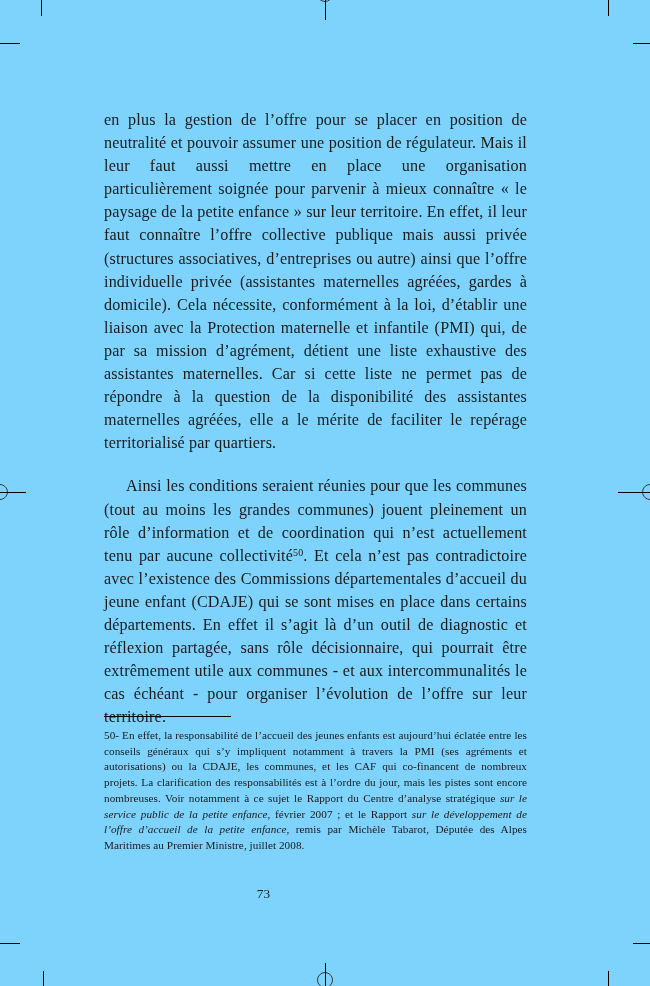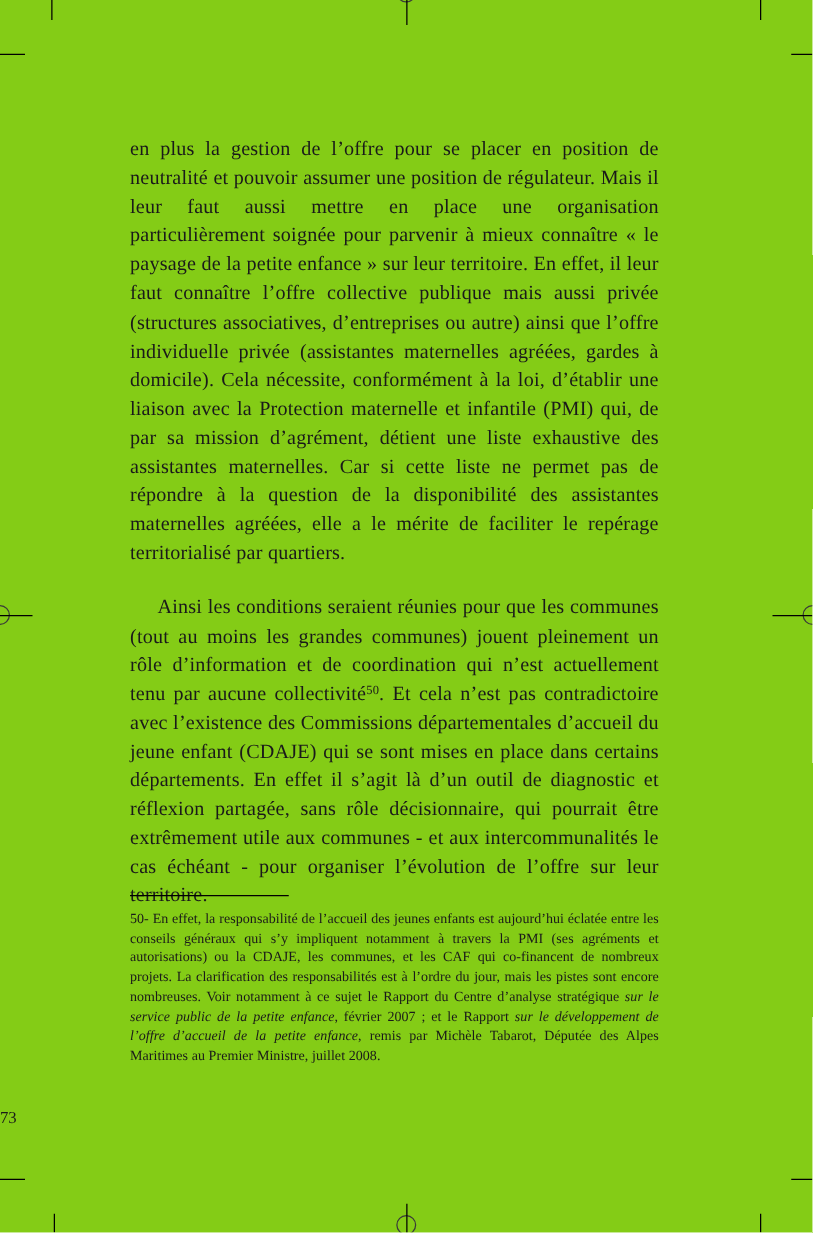--- a/index.html
+++ b/index.html
@@ -9,21 +9,21 @@
   }
   body {
     font-family: "Liberation Serif", "DejaVu Serif", serif;
     color: #1a1a1a;
   }
 
   #page {
     position: relative;
     width: 650px;
     height: 986px;
-    background: #84cc16;
+    background: #7dd3fc;
     overflow: hidden;
   }
 
   
   .crop-mark {
     position: absolute;
     background: #000000;
   }
   .crop-v { width: 1px; }
   .crop-h { height: 1px; }
@@ -119,21 +119,21 @@
     letter-spacing: 0.005em;
   }
   .footnote-text i { font-style: italic; }
 
   
   #folio {
     position: absolute;
     left: 0;
     top: 886px;
     width: 527px;
-    text-align: left;
+    text-align: center;
     font-size: 13.4px;
     line-height: 16px;
   }
 </style>
 </head>
 <body>
 
 <div id="page">
 
   <div class="crop-mark crop-v" style="left:41px;  top:0px;   height:16px;"></div>

